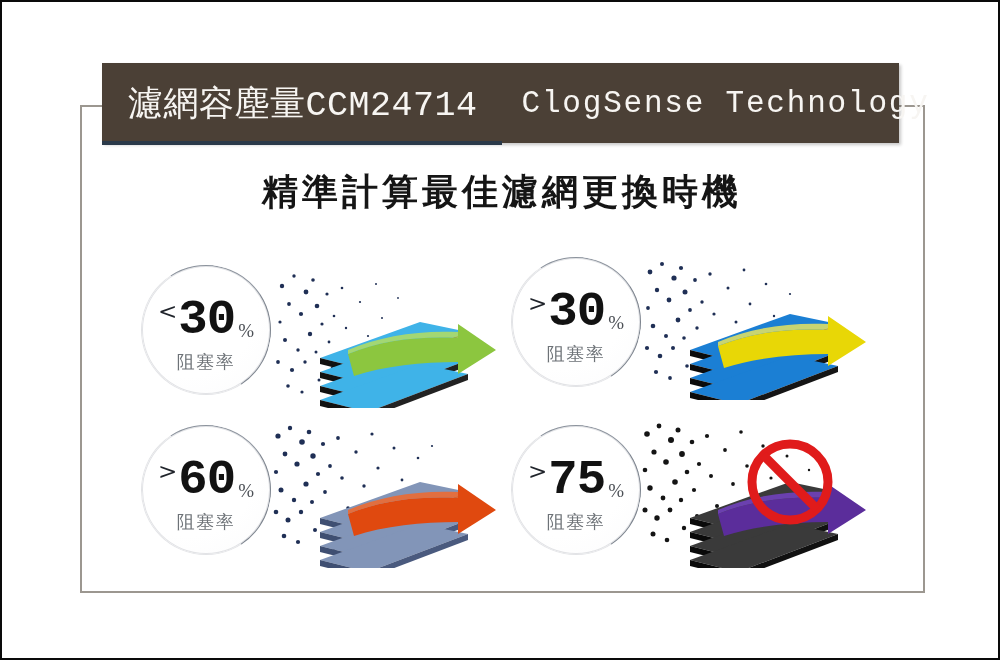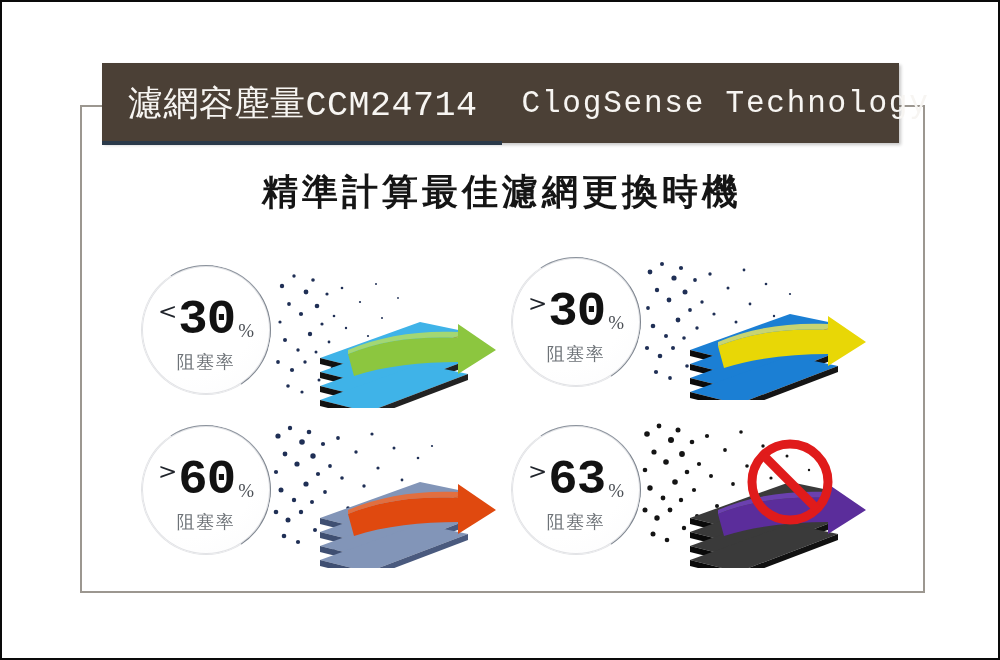--- a/index.html
+++ b/index.html
@@ -425,21 +425,21 @@
             <path d="M76,96 C110,82 148,78 186,80 L186,66 L224,92 L186,116 L186,104 C150,104 112,108 82,118 Z" fill="#e0490f"></path>
             <path d="M76,96 C110,82 148,78 186,80 L186,74 C148,72 108,78 76,92 Z" fill="#f2682a" opacity="0.85"></path>
           </g>
         </svg>
       </div>
     </div>
 
     <div class="cell c3">
       <div class="badge">
         <div class="badge-main">
-          <span class="badge-op">&gt;</span><span class="badge-num">63</span><span class="badge-pct">%</span>
+          <span class="badge-op">&gt;</span><span class="badge-num">75</span><span class="badge-pct">%</span>
         </div>
         <div class="badge-caption">阻塞率</div>
       </div>
       <div class="illus">
         <svg width="240" height="150" viewBox="0 0 240 150">
           <g fill="#141414">
             <circle cx="5" cy="16" r="2.8"></circle>
               <circle cx="17" cy="8" r="2.4"></circle>
               <circle cx="29" cy="22" r="3.0"></circle>
             <circle cx="12" cy="34" r="2.6"></circle>

